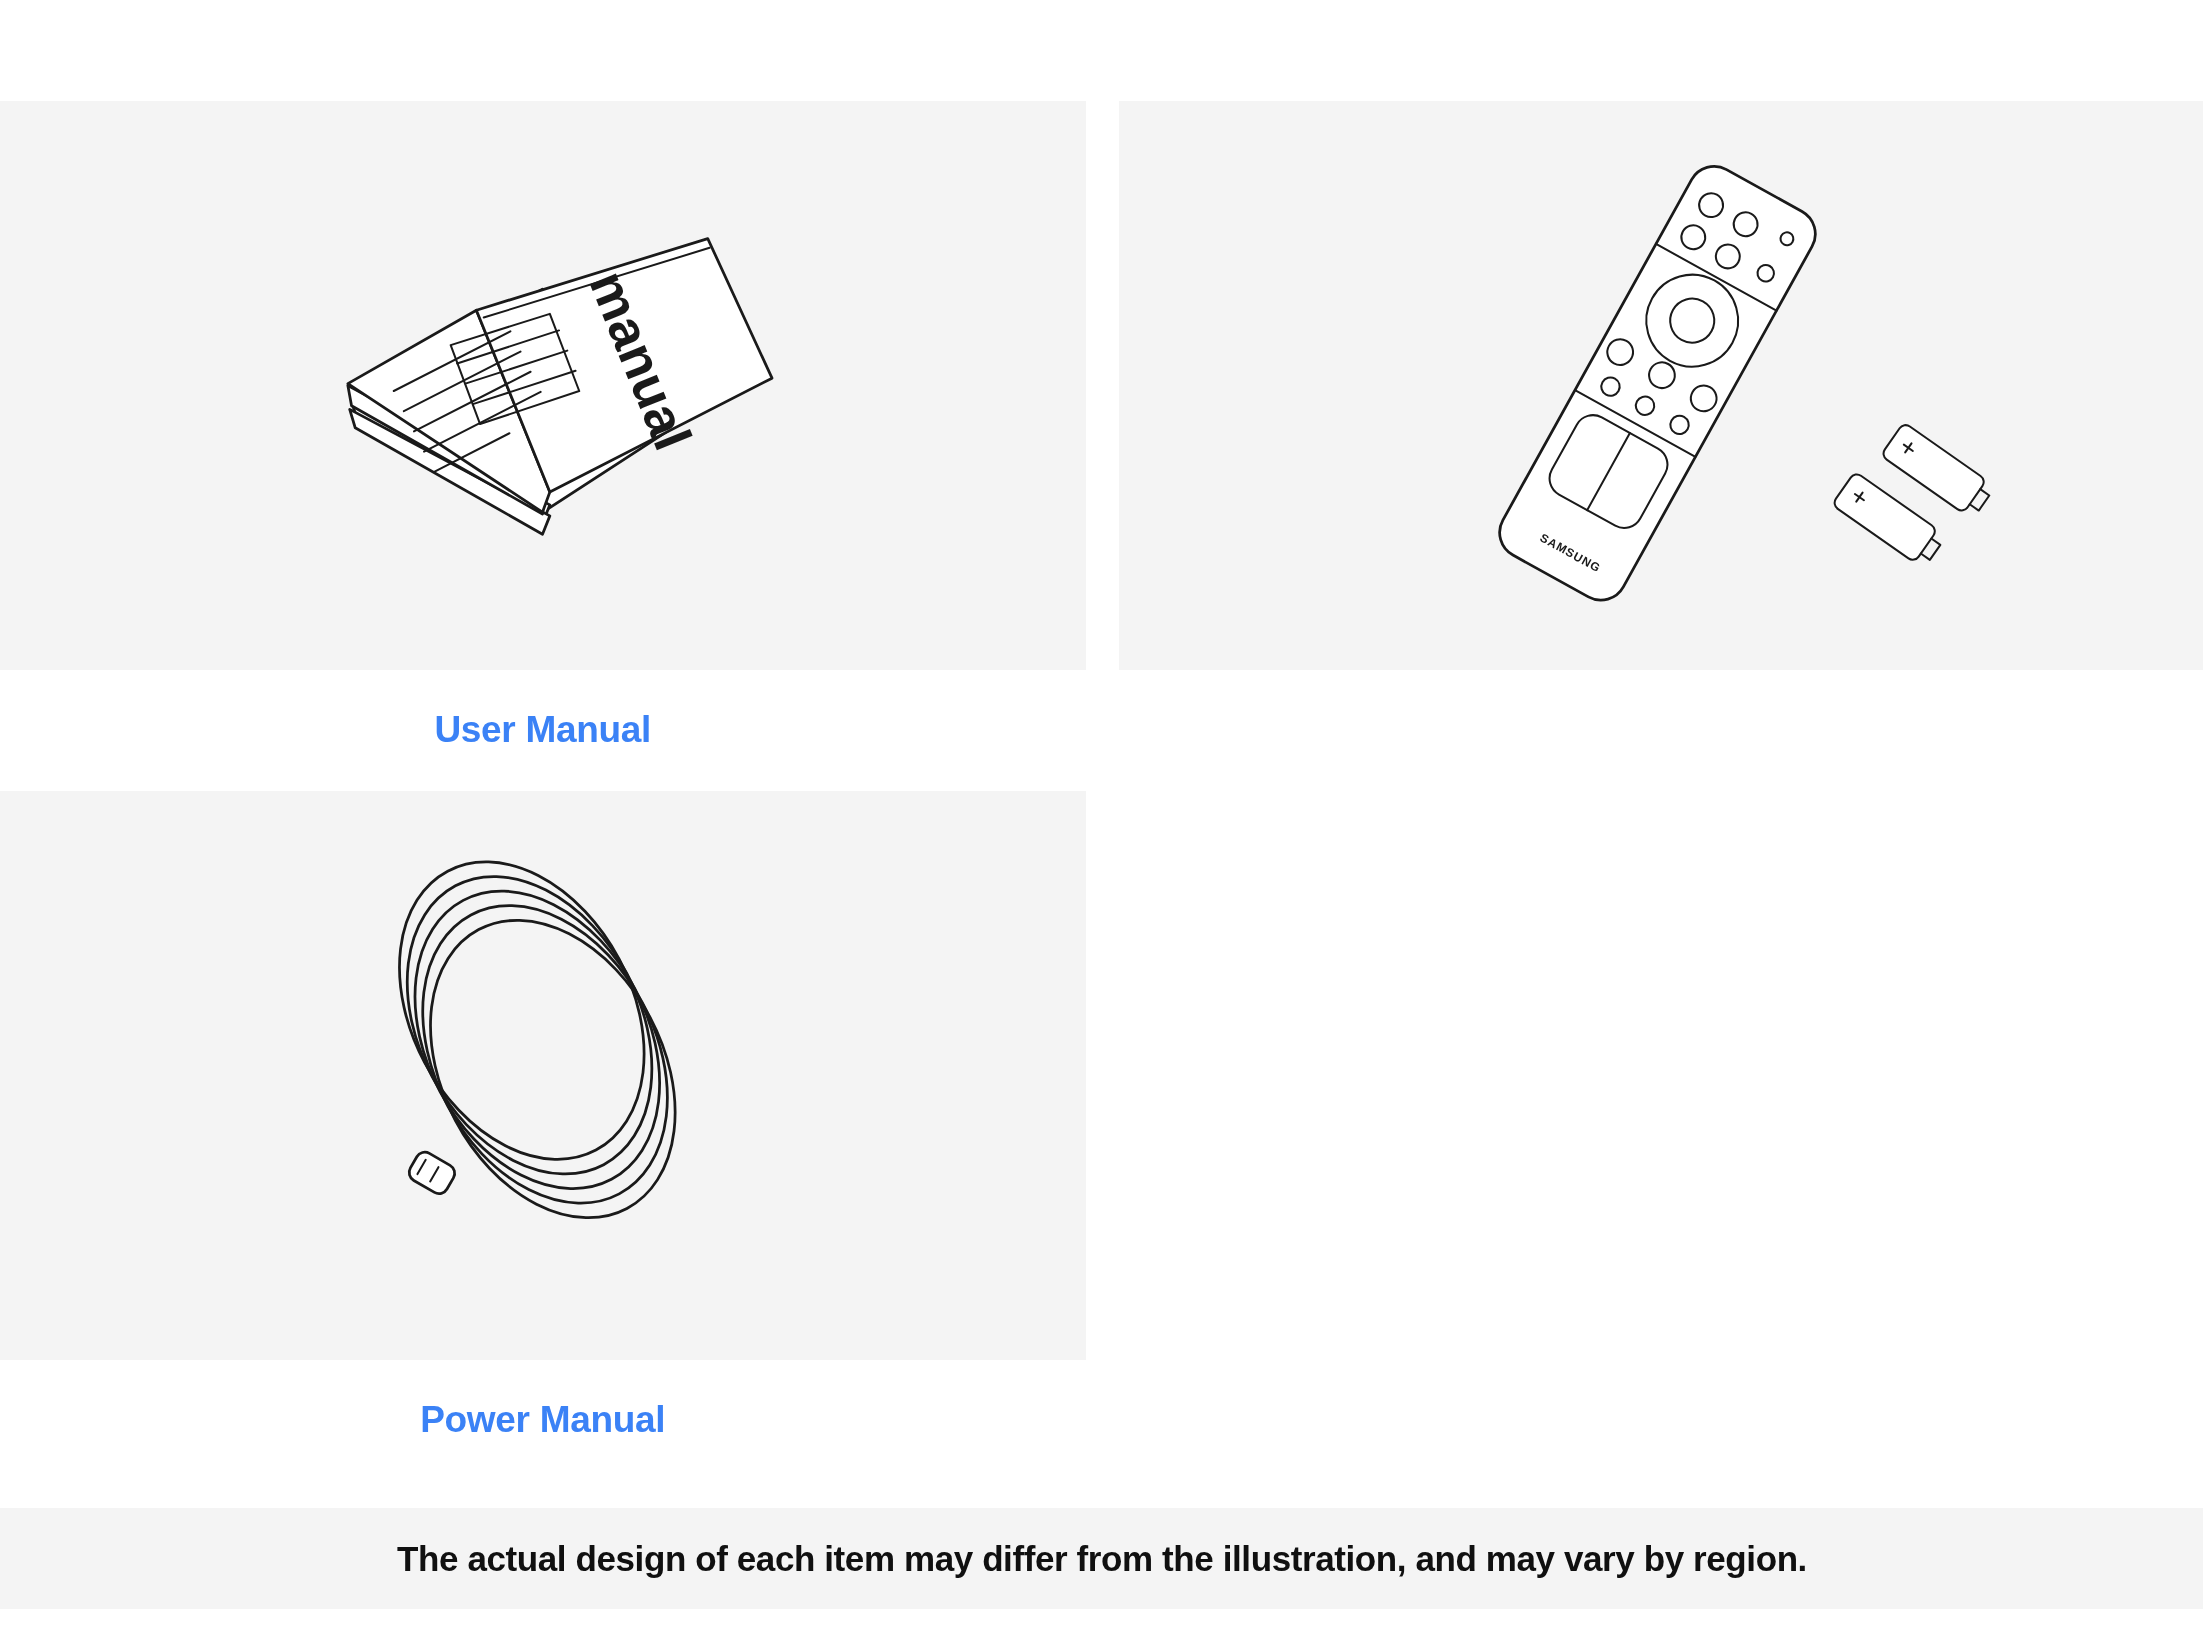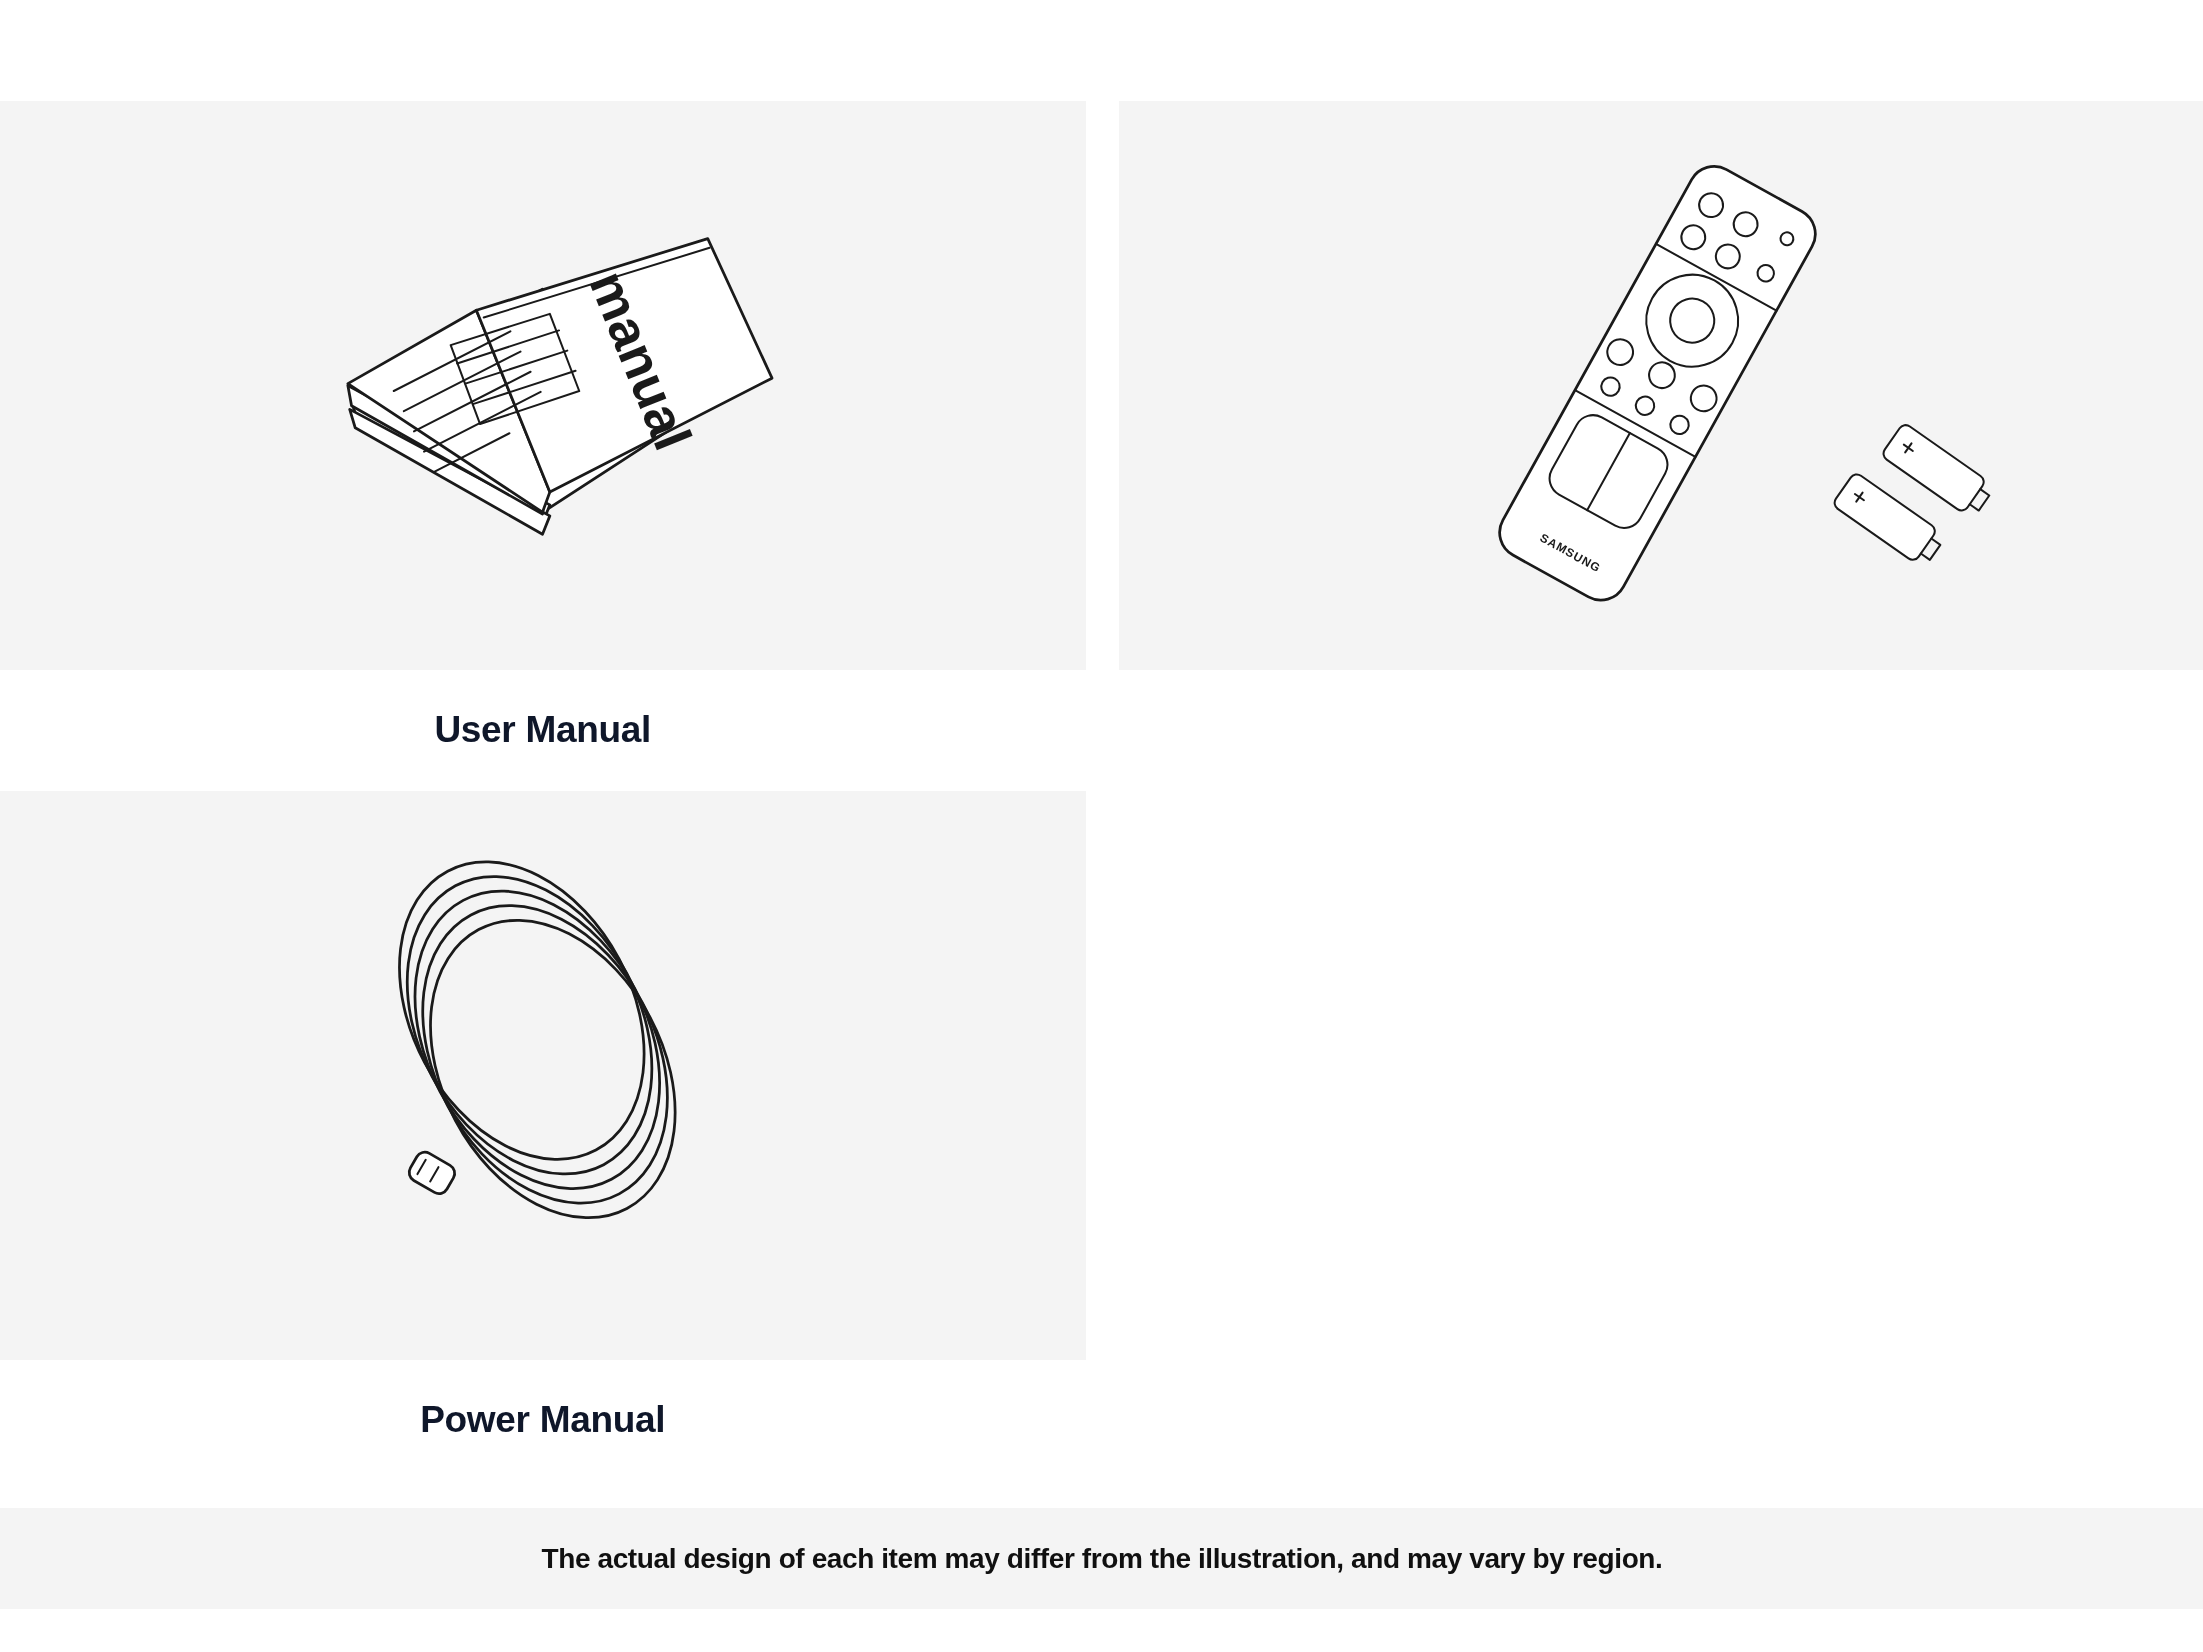--- a/index.html
+++ b/index.html
@@ -45,38 +45,38 @@
     box-sizing: border-box;
   }
   .tile.empty {
     background: transparent;
   }
   .caption {
     text-align: center;
     font-size: 37px;
     font-weight: 700;
     letter-spacing: -0.3px;
-    color: #0f172a;
+    color: #3b82f6;
     padding-top: 39px;
     padding-bottom: 40px;
   }
   .caption.blank { visibility: hidden; }
   .footer {
     position: absolute;
     left: 0;
     bottom: 44px;
     width: 2204px;
     background: #f4f4f4;
     height: 101px;
     display: flex;
     align-items: center;
     justify-content: center;
   }
   .footer-text {
-    font-size: 28px;
+    font-size: 35px;
     font-weight: 700;
     letter-spacing: -0.4px;
     color: #101010;
     text-align: center;
   }
   svg { display: block; }
   .ln { fill: none; stroke: #1a1a1a; stroke-width: 3; stroke-linecap: round; stroke-linejoin: round; }
   .ln-thin { fill: none; stroke: #1a1a1a; stroke-width: 2.2; stroke-linecap: round; stroke-linejoin: round; }
   .fillw { fill: #ffffff; stroke: #1a1a1a; stroke-width: 3; stroke-linejoin: round; }
   .fillw-thin { fill: #ffffff; stroke: #1a1a1a; stroke-width: 2.2; stroke-linejoin: round; }

